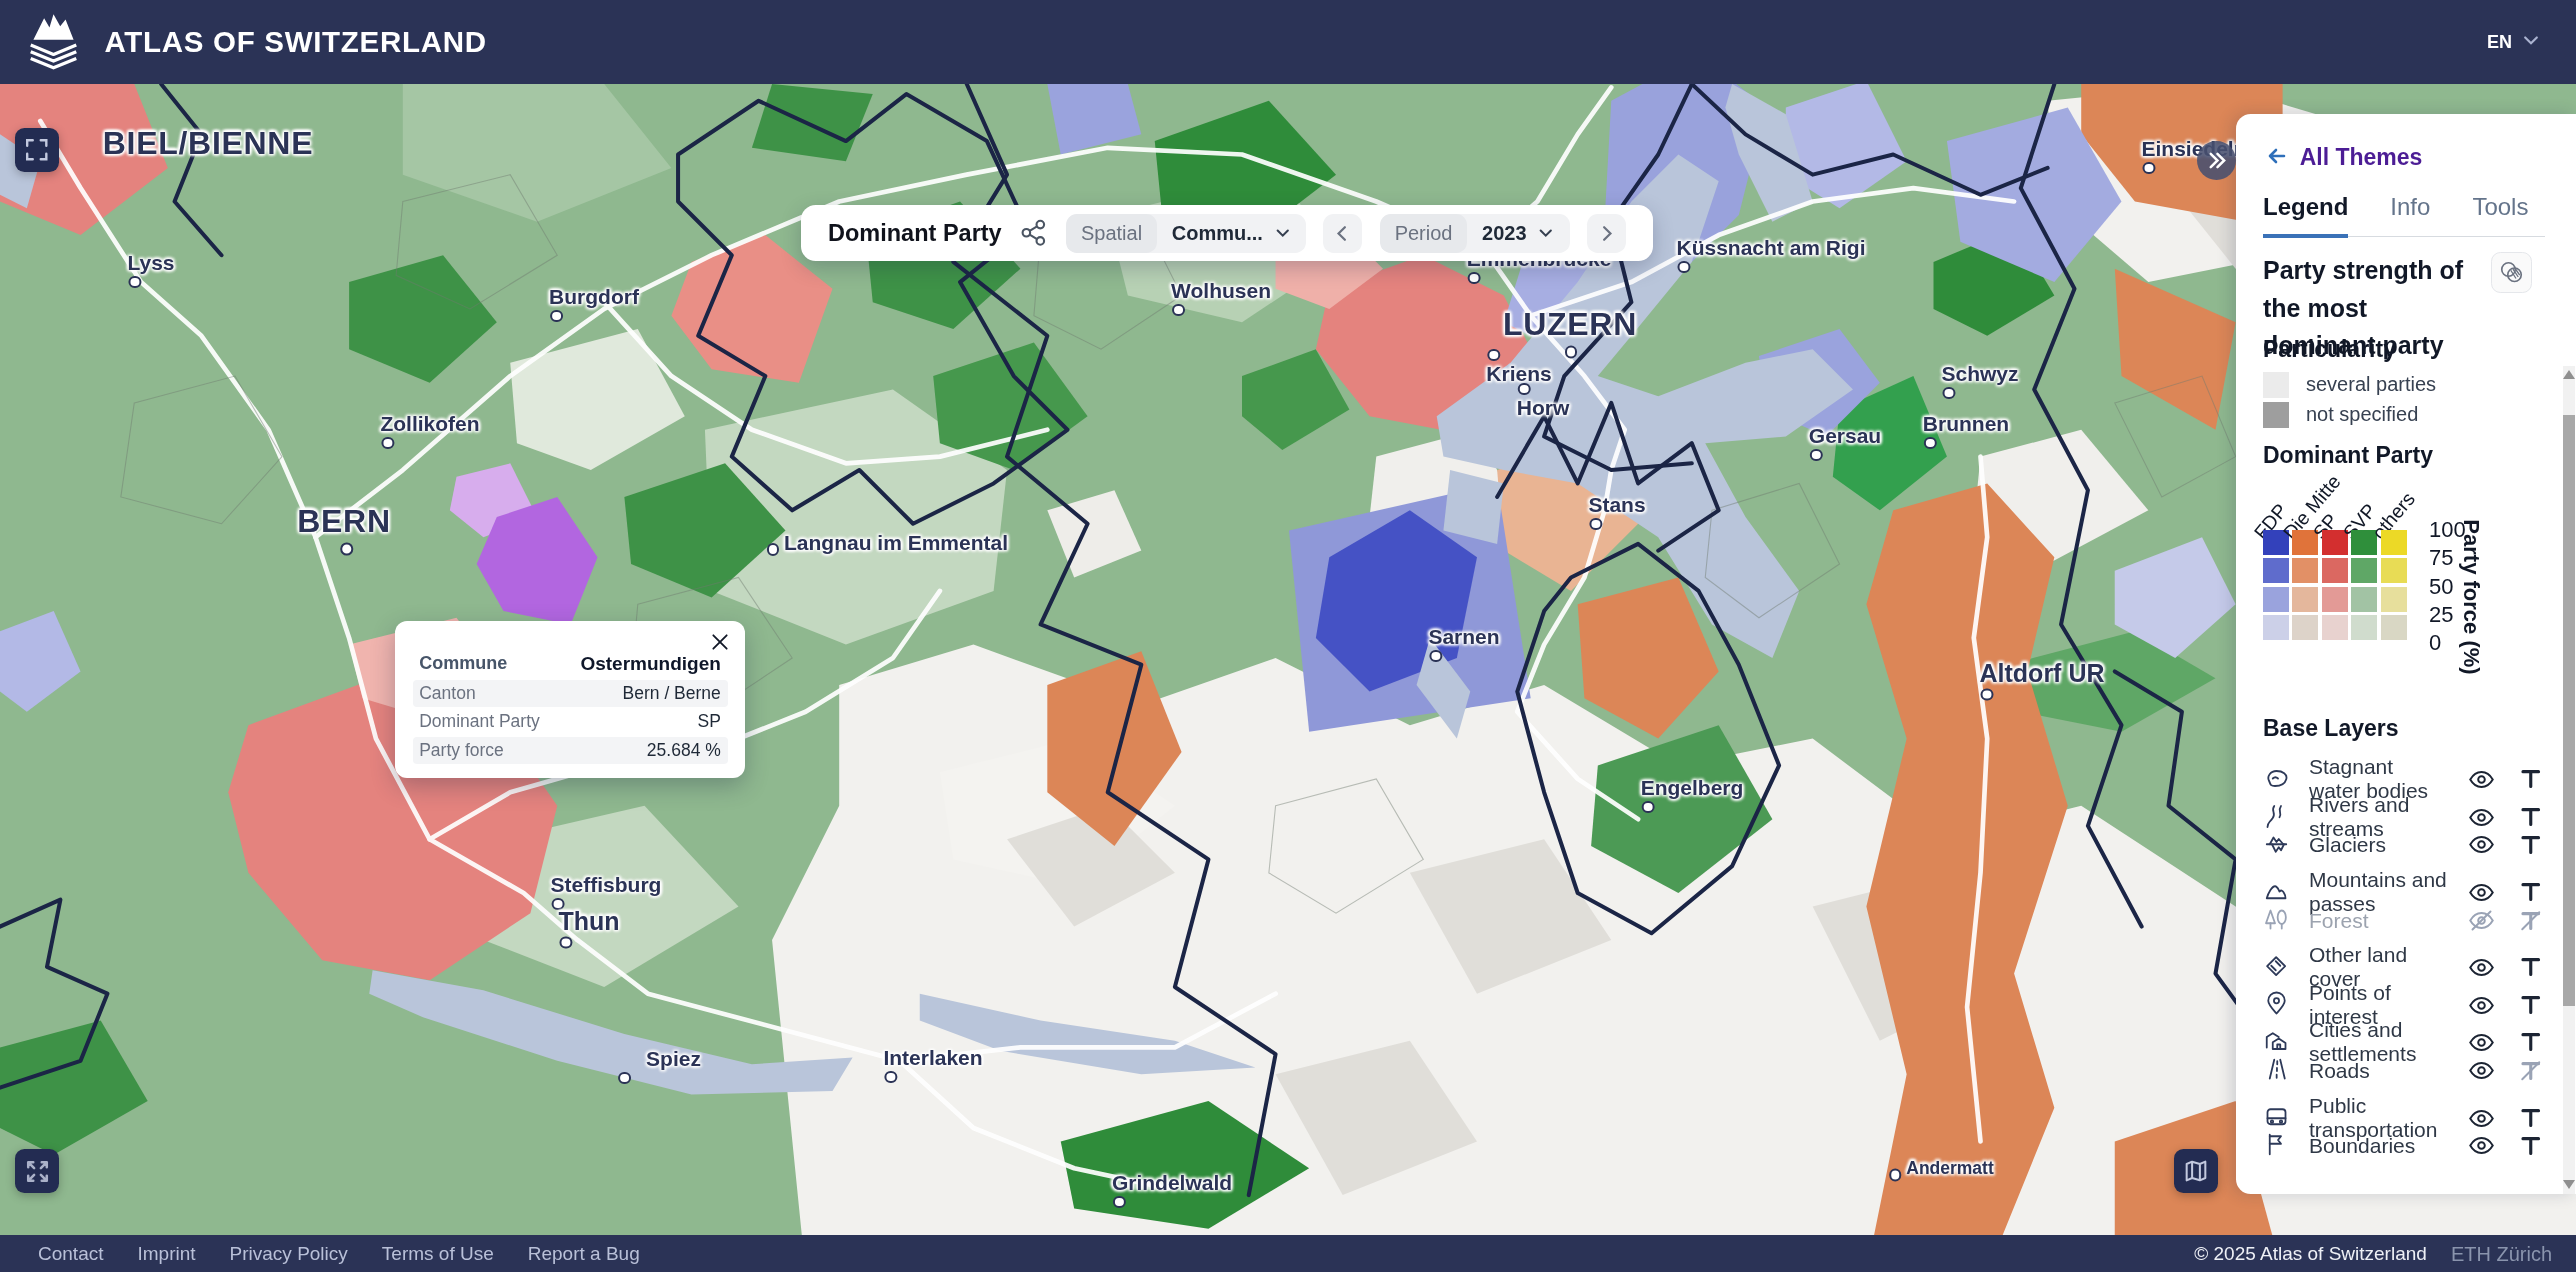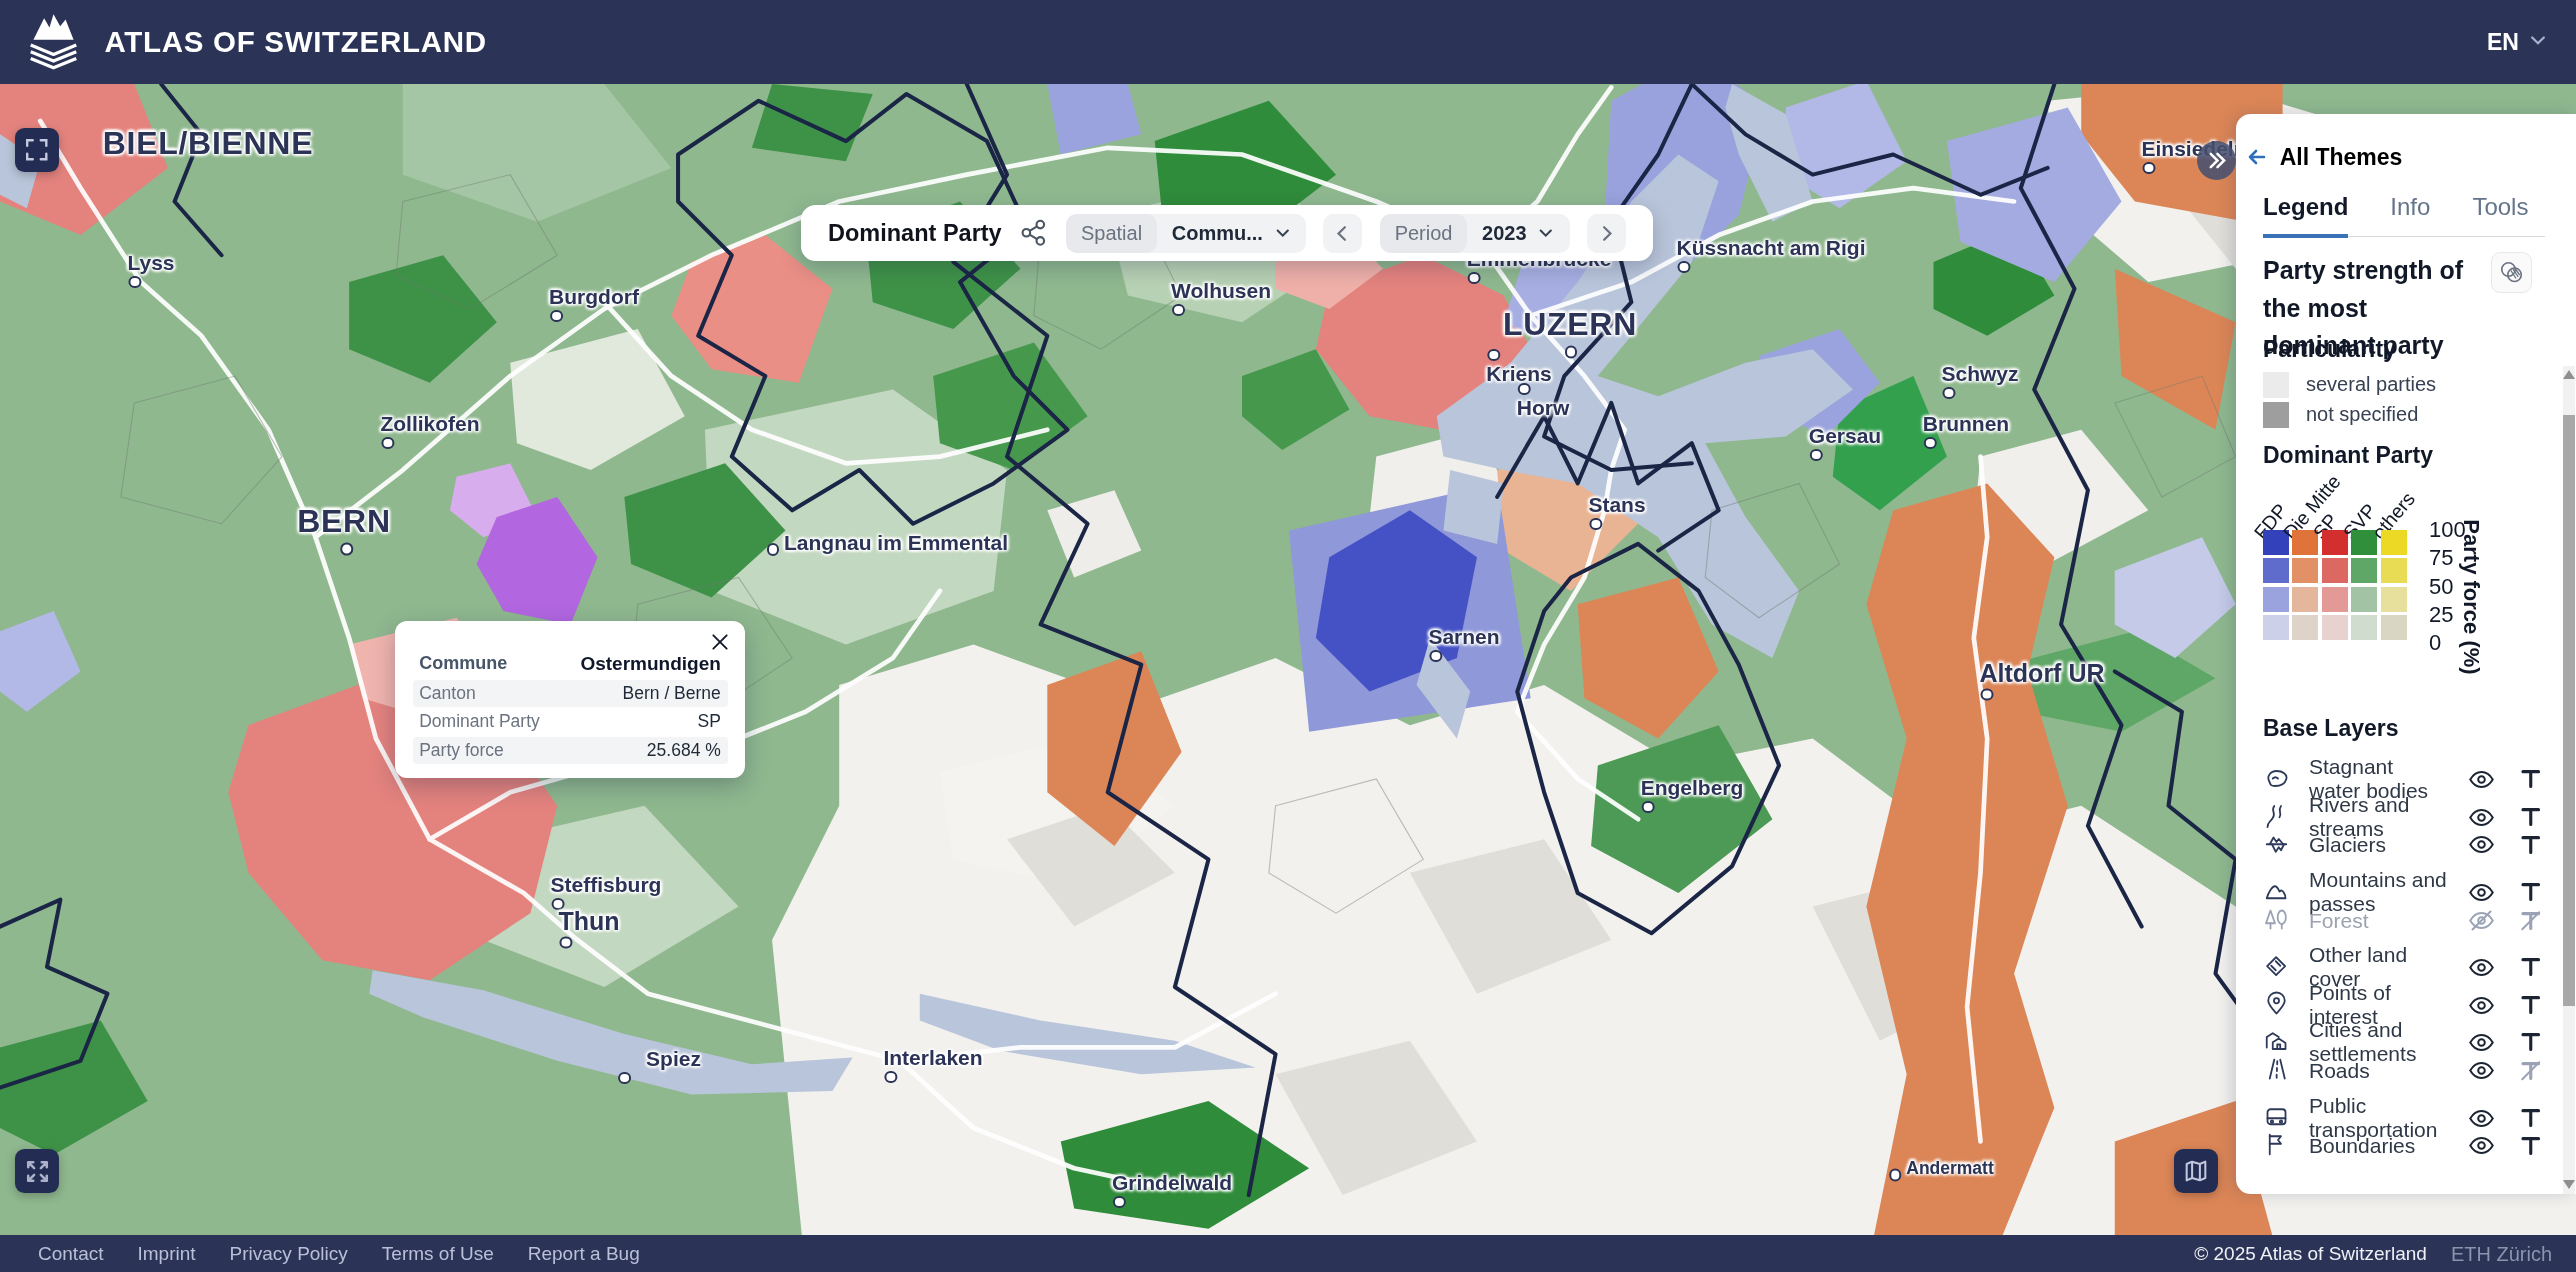--- a/index.html
+++ b/index.html
@@ -11,21 +11,21 @@
   .brand{display:flex;align-items:center;gap:17.5px;padding-left:20px;}
   .brand-title{color:#fff;font-size:29.5px;font-weight:700;letter-spacing:0.7px;white-space:nowrap;}
   .searchbox{position:absolute;left:411px;top:12px;width:1574px;height:59px;background:#3d4468;
              border-radius:8px;display:flex;align-items:center;padding:0 23px;box-sizing:border-box;}
   .searchbox input{flex:1;background:transparent;border:none;outline:none;color:#dfe3f2;
                    font-size:22px;font-family:inherit;margin-left:17.5px;}
   .searchbox input::placeholder{color:#a9b0cc;}
   .nav-links{position:absolute;left:2041px;top:0;height:84px;display:flex;align-items:center;gap:39px;}
   .nav-link{color:#aab3d0;font-size:23px;cursor:pointer;white-space:nowrap;}
   .lang{position:absolute;left:2487px;top:0;height:84px;display:flex;align-items:center;gap:9.4px;
-        color:#fff;font-size:23px;font-weight:700;cursor:pointer;}
+        color:#fff;font-size:18px;font-weight:700;cursor:pointer;}
   
   .map{position:absolute;left:0;top:84px;width:2576px;height:1189px;overflow:hidden;z-index:1;}
   .map svg.basemap{position:absolute;left:0;top:0;}
   .map-label{position:absolute;transform:translate(-50%,-50%);color:#2b3356;font-weight:700;
              white-space:nowrap;z-index:3;
              text-shadow:0 0 4px #fff,0 0 4px #fff,1.3px 1.3px 2.7px #fff,-1.3px -1.3px 2.7px #fff,1.3px -1.3px 2.7px #fff,-1.3px 1.3px 2.7px #fff;}
   .map-label.large{font-size:32px;letter-spacing:0.7px;}
   .map-label.medium{font-size:25px;}
   .map-label.small{font-size:21px;}
   .map-label.tiny{font-size:17.5px;}
@@ -68,22 +68,22 @@
   .footer-right{margin-left:auto;display:flex;align-items:center;gap:24px;padding-right:24px;}
   .copyright{color:#eef0f6;}
   .org{color:#8a94ad;font-size:20px;}
   
   .sidebar{position:absolute;left:2236px;top:114px;width:340px;height:1080px;background:#fff;
            border-top-left-radius:14.8px;border-bottom-left-radius:14.8px;z-index:8;
            box-shadow:-4px 0 16px rgba(30,40,70,.18);overflow:hidden;}
   .collapse-btn{position:absolute;left:2197px;top:141px;width:39px;height:39px;border-radius:50%;
                 background:rgba(72,80,112,.88);display:flex;align-items:center;justify-content:center;
                 z-index:9;cursor:pointer;}
-  .back-link{position:absolute;left:9px;top:29.5px;display:flex;align-items:center;gap:10.7px;
-             color:#000000;font-size:23px;font-weight:700;cursor:pointer;}
+  .back-link{position:absolute;left:29px;top:29.5px;display:flex;gap:10.7px;
+             color:#4c1d95;font-size:23px;font-weight:700;cursor:pointer;}
   .tabs{position:absolute;left:27px;top:79px;width:282px;display:flex;gap:42px;border-bottom:1.3px solid #d7dbe0;}
   .tab{font-size:24px;color:#64748b;padding-bottom:13.4px;cursor:pointer;}
   .tab.active{color:#111827;font-weight:700;border-bottom:4px solid #3a72b8;margin-bottom:-2.7px;}
   .panel-title{position:absolute;left:27px;top:138px;width:222px;font-size:25px;font-weight:700;
                color:#111827;line-height:1.5;}
   .tag-btn{position:absolute;right:44px;top:138px;width:39px;height:39px;border:1.3px solid #e5e7eb;
            background:#fafafa;border-radius:9.4px;display:flex;align-items:center;justify-content:center;cursor:pointer;}
   .sec-heading{position:absolute;left:27px;font-size:23px;font-weight:700;color:#111827;}
   .swatch-row{position:absolute;left:27px;display:flex;align-items:center;gap:17.5px;font-size:20px;color:#374151;}
   .swatch{width:25.5px;height:25.5px;}

